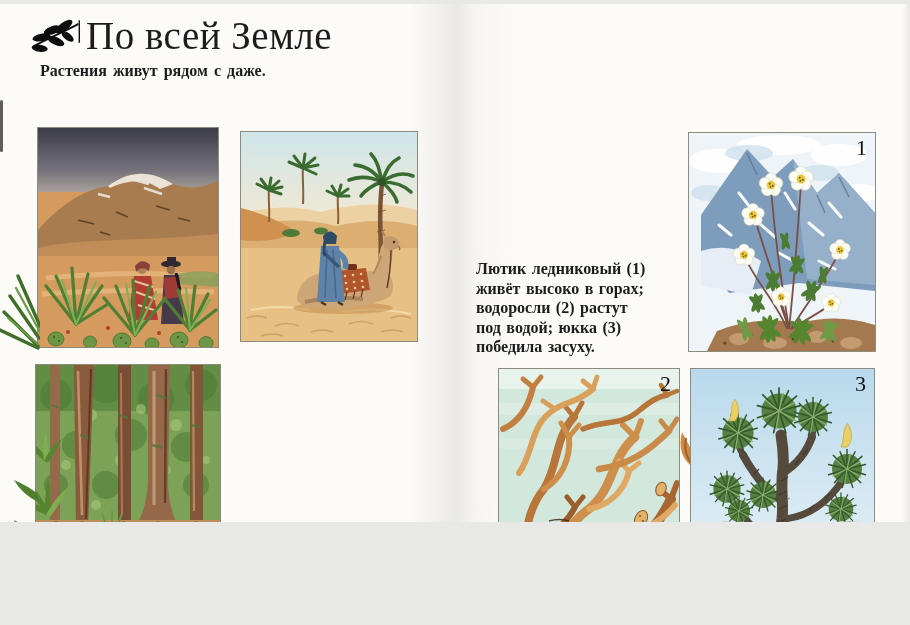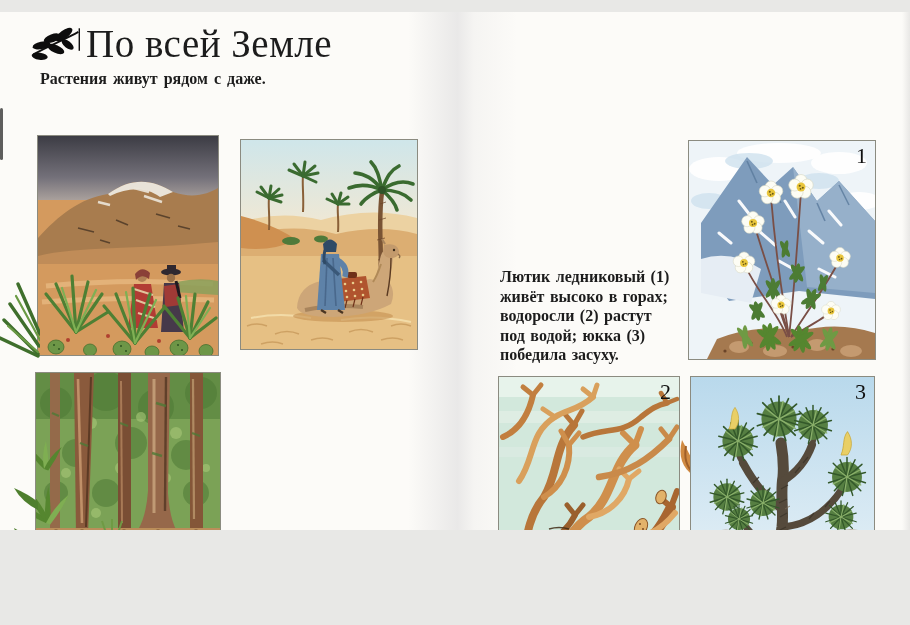--- a/index.html
+++ b/index.html
@@ -1,17 +1,17 @@
 <!DOCTYPE html>
 <html><head>
 <meta charset="utf-8">
 <style>
   html,body{margin:0;padding:0;background:#e8e8e6;}
   .spread{
-    position:relative;width:910px;height:518px;margin:12px auto;
+    position:relative;width:910px;height:518px;margin:4px auto;
     background:#fcfbf8;overflow:hidden;
     font-family:"Liberation Serif","DejaVu Serif",serif;color:#1c1c1c;
   }
   .gutter{
     position:absolute;left:408px;top:0;width:110px;height:625px;
     background:linear-gradient(to right,rgba(120,120,135,0) 0%,rgba(120,120,135,.14) 45%,rgba(120,120,135,.05) 60%,rgba(120,120,135,0) 100%);
     pointer-events:none;
   }
   .edge-right{
     position:absolute;right:0;top:0;width:8px;height:625px;
@@ -27,21 +27,21 @@
   .header-icon{position:absolute;left:28px;top:14px;}
   .intro{
     position:absolute;left:40px;top:58px;font-size:16px;font-weight:bold;word-spacing:2px;
   }
   .bodytext{
     position:absolute;font-size:16px;font-weight:bold;line-height:19.6px;
     white-space:pre-line;word-spacing:1.5px;
   }
   .left-body{left:237px;top:357px;width:210px;}
   .right-top{left:497px;top:20px;width:404px;line-height:23px;word-spacing:2.5px;}
-  .right-caption{left:500px;top:255px;width:210px;}
+  .right-caption{left:476px;top:255px;width:210px;}
   .pagenum{position:absolute;font-size:18px;font-weight:700;}
   .pagenum-left{left:38px;top:589px;}
   .pagenum-right{left:836px;top:586px;}
   .fig{
     position:absolute;border:1px solid #8b8b80;background:#fff;box-sizing:border-box;
   }
   .fig svg{display:block;}
   .fig-andes{left:37px;top:123px;width:182px;height:221px;}
   .fig-desert{left:240px;top:127px;width:178px;height:211px;}
   .fig-swamp{left:35px;top:360px;width:186px;height:244px;}

